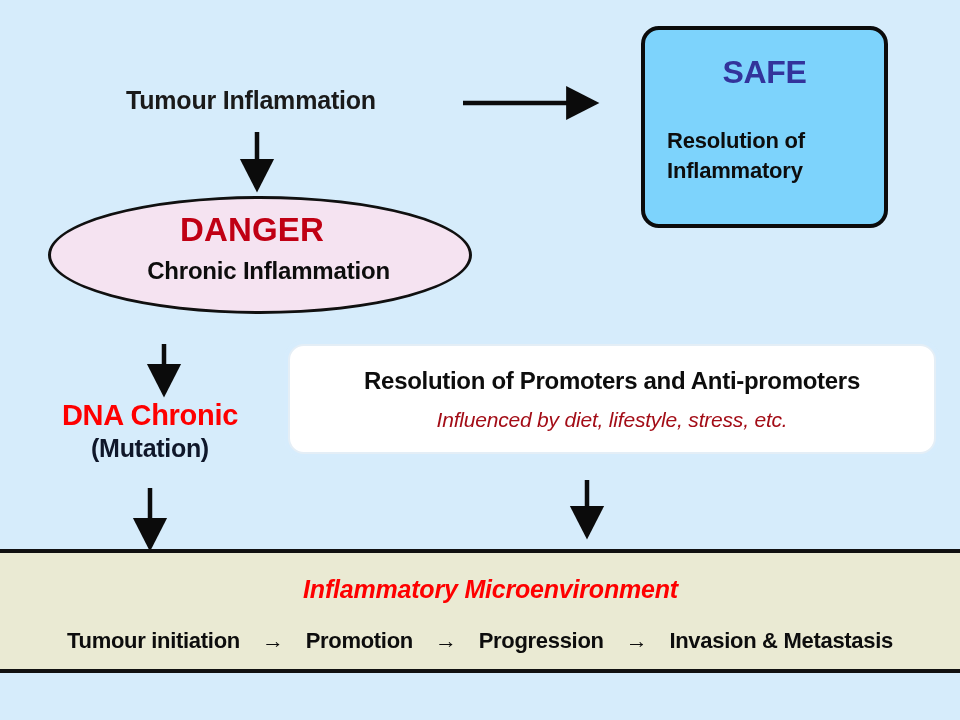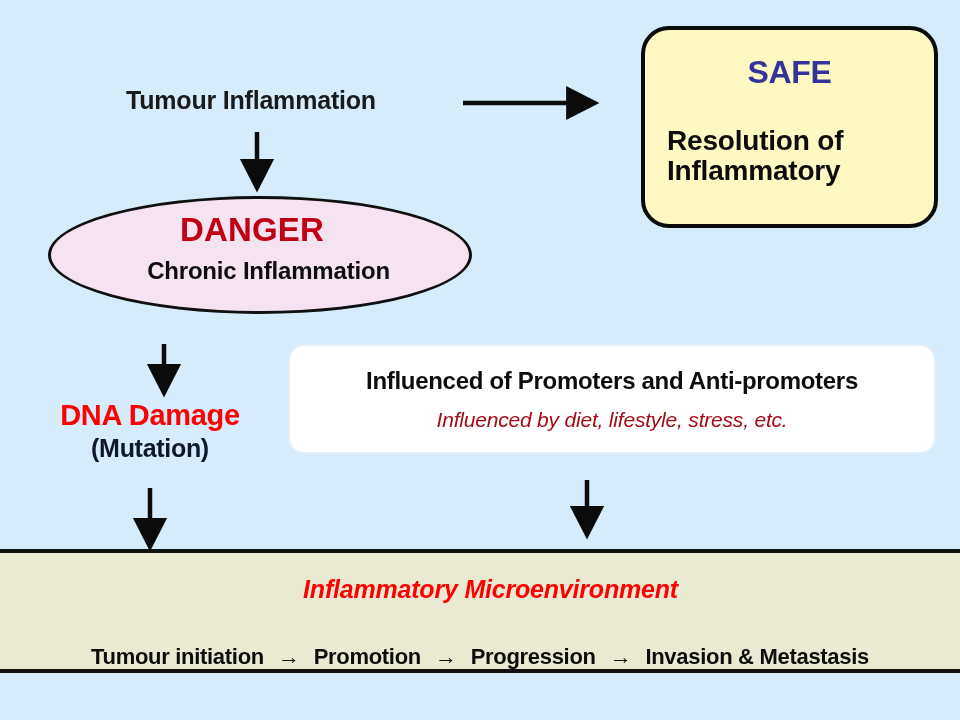--- a/index.html
+++ b/index.html
@@ -31,42 +31,42 @@
     font-weight: bold;
     color: #1a1a1a;
     letter-spacing: -0.2px;
     white-space: nowrap;
   }
 
   
   #safe-box {
     left: 641px;
     top: 26px;
-    width: 297px;
+    width: 247px;
     height: 202px;
-    background: #fef9c3;
+    background: #7dd3fc;
     border: 4px solid #0b0b0b;
-    border-radius: 28px;
+    border-radius: 18px;
     box-sizing: border-box;
   }
   #safe-title {
     position: absolute;
     left: 0; right: 0;
     top: 24px;
     text-align: center;
     font-size: 32px;
     font-weight: bold;
     color: #33339b;
     letter-spacing: -0.3px;
   }
   #safe-sub {
     position: absolute;
     left: 22px;
     top: 96px;
-    font-size: 28px;
+    font-size: 22px;
     line-height: 30px;
     font-weight: bold;
     color: #0d0d0d;
     letter-spacing: -0.2px;
   }
 
   
   #danger-ellipse {
     left: 48px;
     top: 196px;
@@ -177,22 +177,21 @@
     letter-spacing: -0.2px;
     padding-left: 21px;
   }
   #micro-chain {
     position: absolute;
     left: 0; right: 0;
     top: 75px;
     display: flex;
     align-items: center;
     justify-content: center;
-    gap: 0px;
-    margin-top: 16px;
+    gap: 8px;
   }
   .chain-item {
     font-size: 22px;
     font-weight: bold;
     color: #0d0d0d;
     letter-spacing: -0.3px;
     white-space: nowrap;
   }
   .chain-arrow {
     display: inline-block;
@@ -250,26 +249,26 @@
       <div>Inflammatory</div>
     </div>
   </div>
 
   <div class="node" id="danger-ellipse">
     <div id="danger-title">DANGER</div>
     <div id="danger-sub">Chronic Inflammation</div>
   </div>
 
   <div class="node" id="interplay-box">
-    <div id="interplay-line1">Influenced of Promoters and Anti-promoters</div>
+    <div id="interplay-line1">Resolution of Promoters and Anti-promoters</div>
     <div id="interplay-line2">Influenced by diet, lifestyle, stress, etc.</div>
   </div>
 
   <div class="node" id="dna-block">
-    <div id="dna-title">DNA Damage</div>
+    <div id="dna-title">DNA Chronic</div>
     <div id="dna-sub">(Mutation)</div>
   </div>
 
   <div class="node" id="micro-panel">
     <div id="micro-title">Inflammatory Microenvironment</div>
     <div id="micro-chain">
         <span class="chain-item">Tumour initiation</span>
         <span class="chain-item chain-arrow">→</span>
         <span class="chain-item">Promotion</span>
         <span class="chain-item chain-arrow">→</span>

